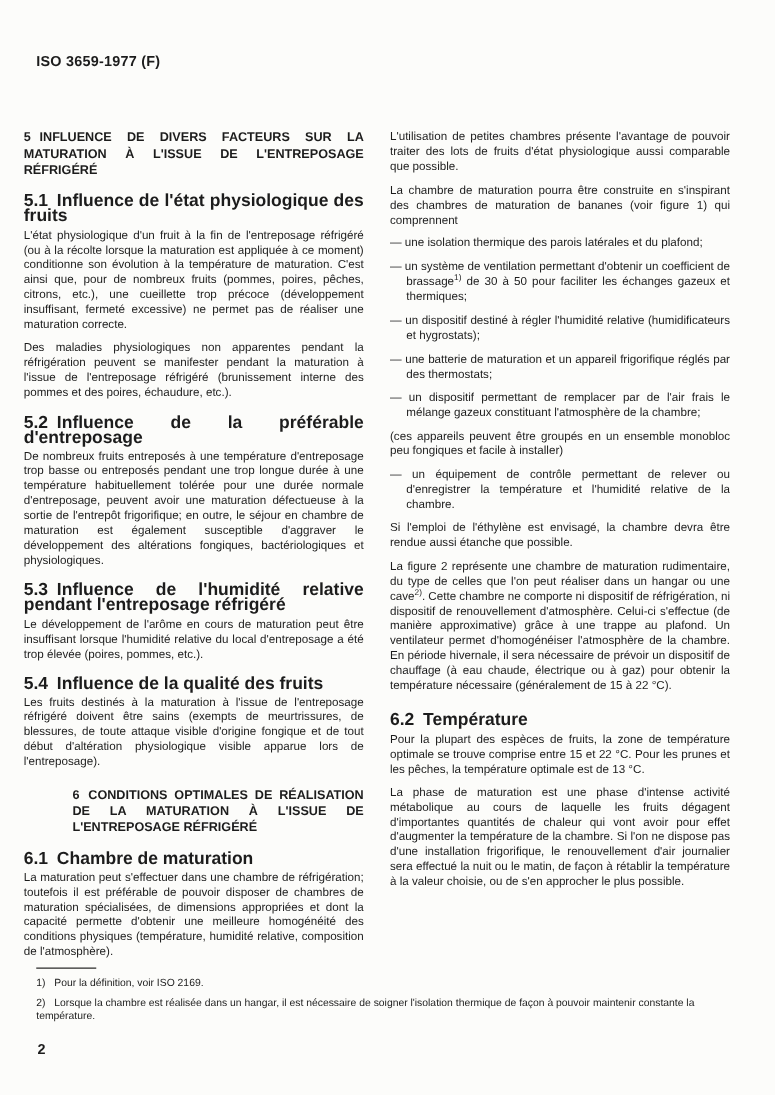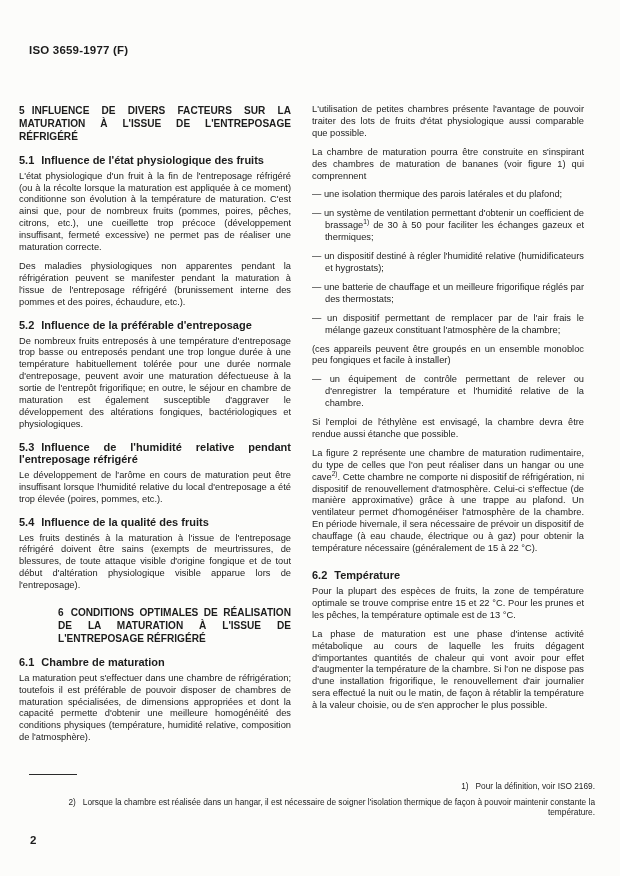--- a/index.html
+++ b/index.html
@@ -23,34 +23,34 @@
   p {
     font-size: 9.3px; line-height: 11.9px;
     text-align: justify; margin: 0 0 7px 0;
   }
   h2 {
     font-size: 10.1px; font-weight: bold; line-height: 13.2px;
     text-align: justify; margin: 0 0 6px 0;
   }
   h2.spaced { margin-top: 14px; margin-left: 39px; }
   h3 {
-    font-size: 11px; font-weight: bold; line-height: 12px;
+    font-size: 14px; font-weight: bold; line-height: 12px;
     text-align: justify; margin: 10px 0 5px 0;
   }
   .hnum { margin-right: 7px; }
   p.li { padding-left: 13px; text-indent: -13px; }
   sup.fnref { font-size: 6.6px; vertical-align: super; line-height: 0; }
   .footnotes {
     position: absolute; left: 29px; top: 774px; width: 566px;
   }
   .fn-rule {
     width: 48px; height: 0; border-top: 1px solid #2a2a2a; margin-bottom: 6px;
   }
   .fn {
-    font-size: 8.3px; line-height: 10.6px; text-align: right; margin: 0 0 5px 0;
+    font-size: 8.3px; line-height: 10.6px; text-align: left; margin: 0 0 5px 0;
   }
   .fn .fn-marker { margin-right: 7px; }
   .page-number {
     position: absolute; left: 30px; top: 834px;
     font-size: 11.5px; font-weight: bold;
   }
 </style>
 </head>
 <body>
 
@@ -80,21 +80,21 @@
     <p>La maturation peut s'effectuer dans une chambre de réfrigération; toutefois il est préférable de pouvoir disposer de chambres de maturation spécialisées, de dimensions appropriées et dont la capacité permette d'obtenir une meilleure homogénéité des conditions physiques (température, humidité relative, composition de l'atmosphère).</p>
   </div>
 
   <div class="col">
     <p>L'utilisation de petites chambres présente l'avantage de pouvoir traiter des lots de fruits d'état physiologique aussi comparable que possible.</p>
     <p>La chambre de maturation pourra être construite en s'inspirant des chambres de maturation de bananes (voir figure 1) qui comprennent</p>
 
     <p class="li">— une isolation thermique des parois latérales et du plafond;</p>
     <p class="li"><span>— un système de ventilation permettant d'obtenir un coefficient de brassage</span><sup class="fnref">1)</sup><span> de 30 à 50 pour faciliter les échanges gazeux et thermiques;</span></p>
     <p class="li">— un dispositif destiné à régler l'humidité relative (humidificateurs et hygrostats);</p>
-    <p class="li">— une batterie de chauffage et un meilleure frigorifique réglés par des thermostats;</p>
+    <p class="li">— une batterie de maturation et un appareil frigorifique réglés par des thermostats;</p>
     <p class="li">— un dispositif permettant de remplacer par de l'air frais le mélange gazeux constituant l'atmosphère de la chambre;</p>
     <p>(ces appareils peuvent être groupés en un ensemble monobloc peu fongiques et facile à installer)</p>
     <p class="li">— un équipement de contrôle permettant de relever ou d'enregistrer la température et l'humidité relative de la chambre.</p>
 
     <p>Si l'emploi de l'éthylène est envisagé, la chambre devra être rendue aussi étanche que possible.</p>
     <p><span>La figure 2 représente une chambre de maturation rudimentaire, du type de celles que l'on peut réaliser dans un hangar ou une cave</span><sup class="fnref">2)</sup><span>. Cette chambre ne comporte ni dispositif de réfrigération, ni dispositif de renouvellement d'atmosphère. Celui-ci s'effectue (de manière approximative) grâce à une trappe au plafond. Un ventilateur permet d'homogénéiser l'atmosphère de la chambre. En période hivernale, il sera nécessaire de prévoir un dispositif de chauffage (à eau chaude, électrique ou à gaz) pour obtenir la température nécessaire (généralement de 15 à 22 °C).</span></p>
 
     <h3 class="spaced" style="margin-top:14px;"><span class="hnum">6.2</span><span>Température</span></h3>
     <p>Pour la plupart des espèces de fruits, la zone de température optimale se trouve comprise entre 15 et 22 °C. Pour les prunes et les pêches, la température optimale est de 13 °C.</p>
     <p>La phase de maturation est une phase d'intense activité métabolique au cours de laquelle les fruits dégagent d'importantes quantités de chaleur qui vont avoir pour effet d'augmenter la température de la chambre. Si l'on ne dispose pas d'une installation frigorifique, le renouvellement d'air journalier sera effectué la nuit ou le matin, de façon à rétablir la température à la valeur choisie, ou de s'en approcher le plus possible.</p>

